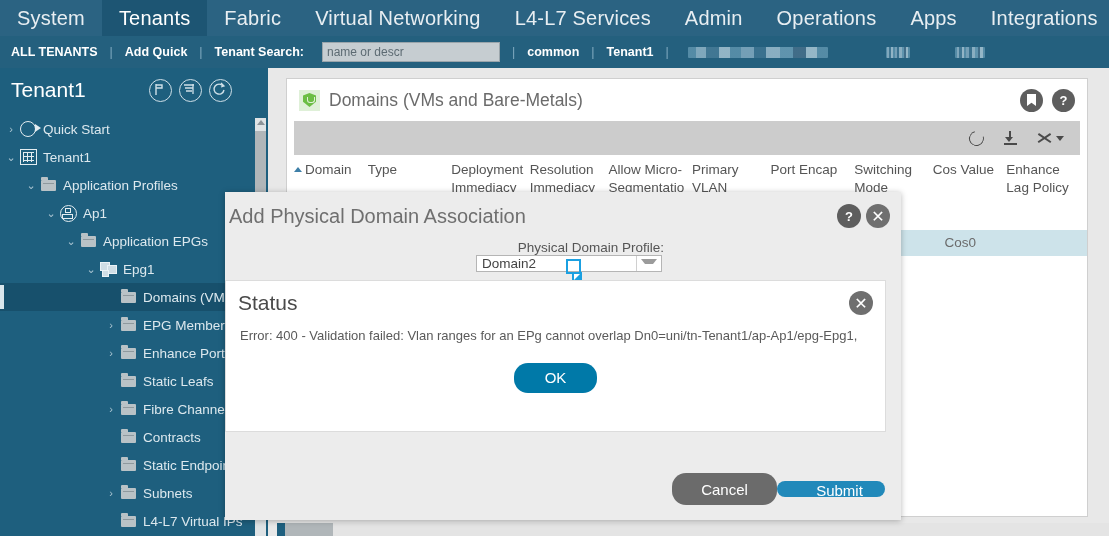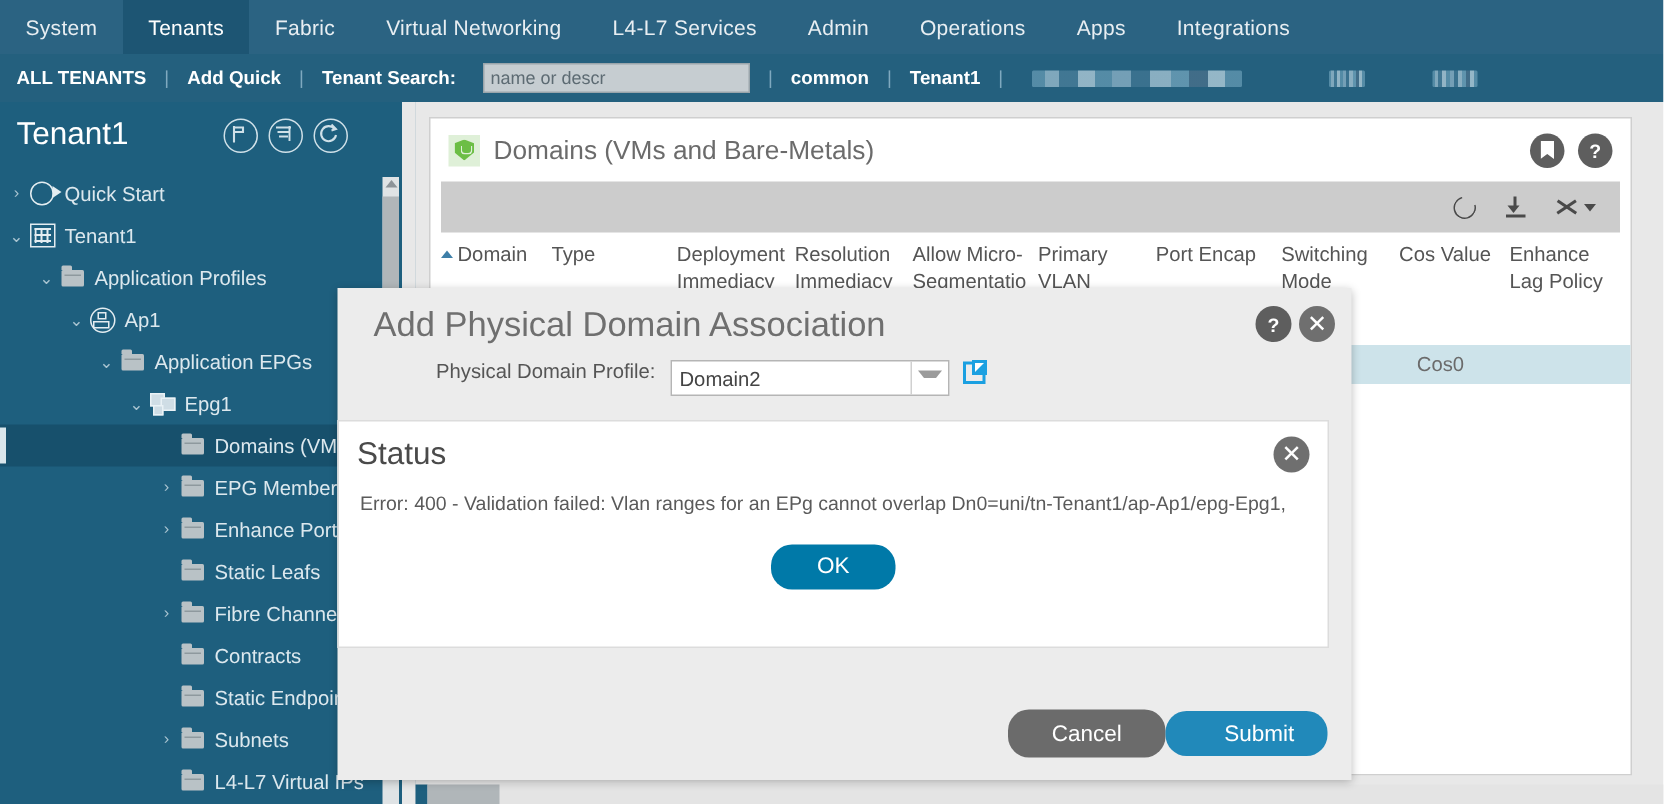--- a/index.html
+++ b/index.html
@@ -13,21 +13,21 @@
 
   
   .topnav {
     position: absolute; top: 0; left: 0; width: 1109px; height: 36px;
     background: #2b6382;
     display: flex; align-items: stretch;
   }
   .topnav-item {
     display: flex; align-items: center; justify-content: flex-start;
     padding: 0 17px;
-    color: #e8eef2; font-size: 14px; letter-spacing: .2px;
+    color: #e8eef2; font-size: 20px; letter-spacing: .2px;
     white-space: nowrap;
   }
   .topnav-item.active { background: #1d5573; color: #ffffff; }
 
   
   .subnav {
     position: absolute; top: 36px; left: 0; width: 1109px; height: 32px;
     background: #24607e;
     display: flex; align-items: center;
     color: #ffffff; font-size: 12.5px; font-weight: bold;
@@ -242,32 +242,32 @@
     position: absolute; left: 0; top: 0; width: 48px; height: 13px; background: #b0b6b9;
   }
   .hscroll .edge { position:absolute; left:0; top:0; width:8px; height:13px; background:#1e5f7e; }
 
   
   .modal {
     position: absolute; left: 225px; top: 192px; width: 676px; height: 328px;
     background: #ececec; box-shadow: 0 1px 6px rgba(0,0,0,.28);
   }
   .modal-head { height: 48px; position: relative; display: flex; align-items: center; }
-  .modal-title { color: #6f6f6f; font-size: 23px; padding-left: 24px; text-align: right; }
+  .modal-title { color: #6f6f6f; font-size: 20px; padding-left: 4px; text-align: right; }
   .modal-head-icons {
     position: absolute; right: 11px; top: 12px; display: flex; gap: 5px;
   }
   .circle-btn {
     width: 24px; height: 24px; border-radius: 50%; background: #5e5e5e;
     color: #ffffff; font-size: 13px; font-weight: bold;
     display: flex; align-items: center; justify-content: center;
   }
   .circle-btn.close { background: #6f6f6f; font-weight: normal; font-size: 16px; }
   .form-row {
-    display: flex; align-items: flex-start; padding: 0 0 0 12px; height: 34px;
+    display: flex; align-items: center; padding: 0 0 0 12px; height: 34px; flex-direction: column;
   }
   .form-label { color: #555555; font-size: 13.5px; width: 200px; text-align: right; padding-right: 10px; }
   .select-box {
     width: 184px; height: 22px; background: #ffffff; border: 1px solid #b5b5b5;
     display: flex; align-items: center; gap: 12px;
   }
   .select-value { flex: 1; padding-left: 5px; color: #444444; font-size: 13.5px; }
   .select-caret {
     width: 24px; border-left: 1px solid #d0d0d0; height: 100%;
     display: flex; align-items: center; justify-content: center;
@@ -315,21 +315,21 @@
     font-size: 15px; font-family: "Liberation Sans", sans-serif;
     cursor: pointer;
   }
   .btn-ok { background: #0079a8; width: 83px; height: 30px; }
   .modal-footer {
     position: absolute; left: 0; bottom: 0; width: 676px; height: 62px;
     display: flex; align-items: center; justify-content: flex-end;
     gap: 0; padding-right: 16px; box-sizing: border-box;
   }
   .btn-cancel { background: #6b6b6b; width: 105px; height: 32px; }
-  .btn-submit { background: #2189ba; width: 108px; height: 30px; padding-left: 23px; }
+  .btn-submit { background: #2189ba; width: 108px; height: 16px; padding-left: 23px; }
 </style>
 </head>
 <body>
 
 <div id="root">
 
   <div class="topnav">
     <div class="topnav-item">
         <span>System</span>
       </div>

